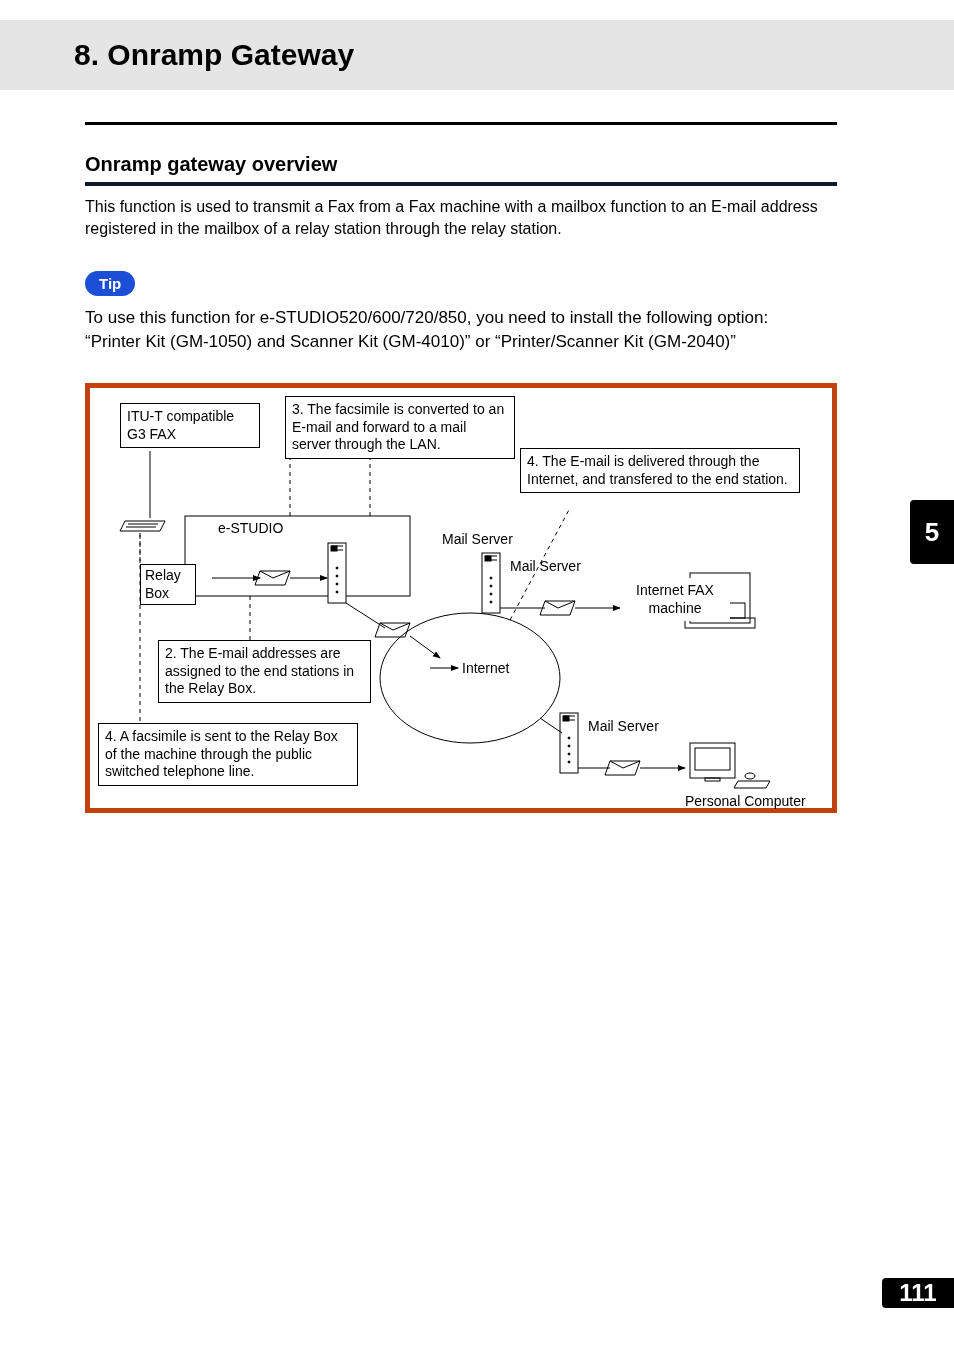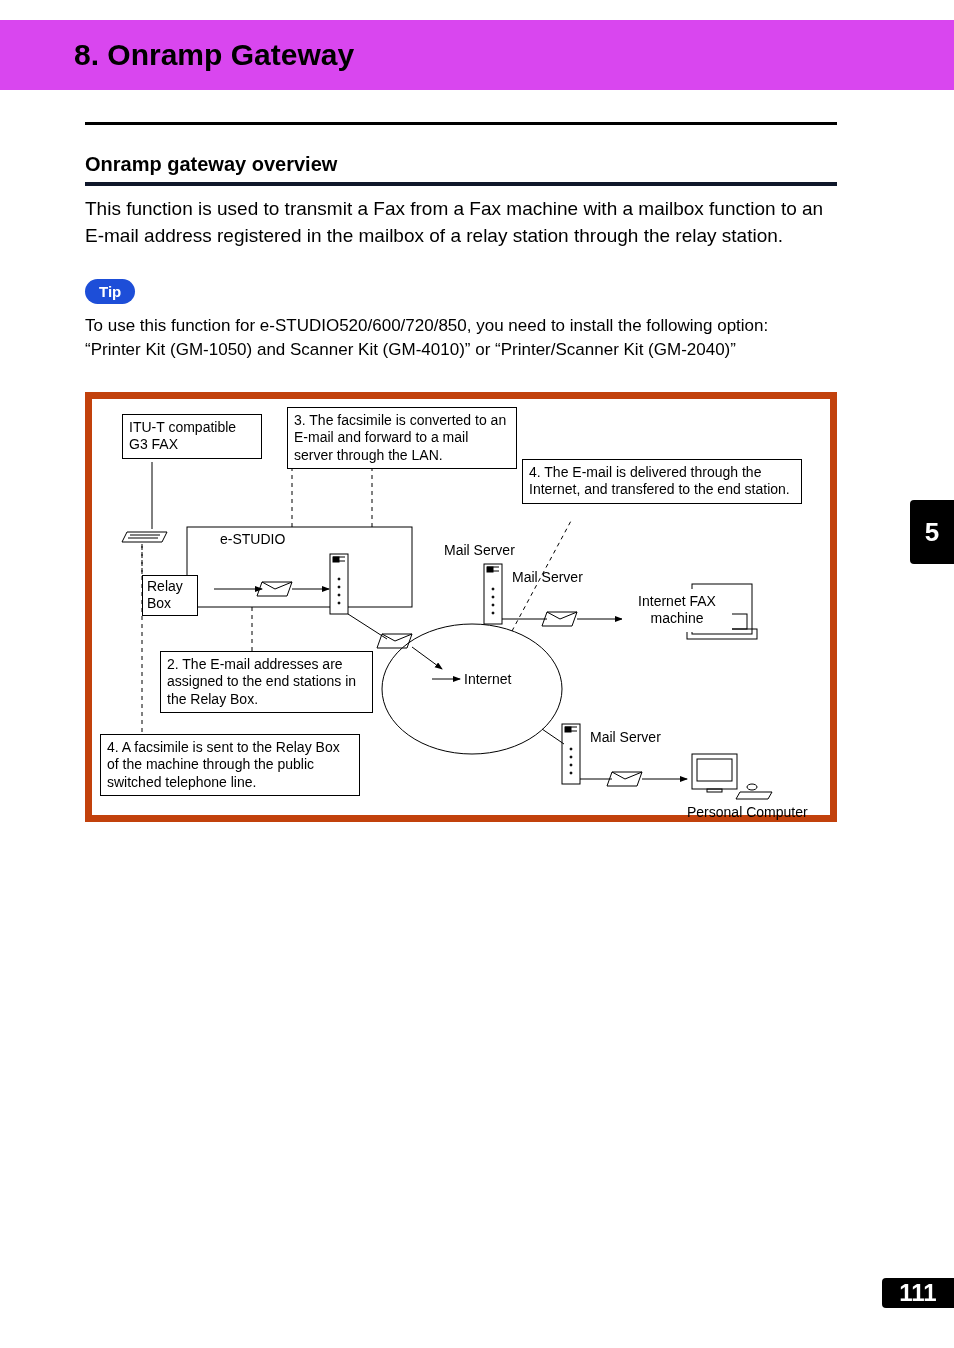--- a/index.html
+++ b/index.html
@@ -1,32 +1,32 @@
 <!DOCTYPE html>
 <html><head>
 <meta charset="utf-8">
 <style>
   * { box-sizing: border-box; margin: 0; padding: 0; }
   html, body { width: 954px; height: 1348px; font-family: Arial, Helvetica, sans-serif; background: #fff; color: #000; }
   .page { position: relative; width: 954px; height: 1348px; }
 
-  .title-bar { position: absolute; left: 0; top: 20px; width: 954px; height: 70px; background: #d946ef; display: flex; align-items: center; }
+  .title-bar { position: absolute; left: 0; top: 20px; width: 954px; height: 70px; background: #e5e5e5; display: flex; align-items: center; }
   .title-text { font-size: 30px; font-weight: bold; margin-left: 74px; }
 
   .content { position: absolute; left: 85px; top: 122px; width: 752px; }
   .thick-rule { border-top: 3px solid #000; width: 100%; height: 0; margin-bottom: 28px; }
 
   .section-head { font-size: 20px; font-weight: bold; border-bottom: 4px solid #0f172a; padding-bottom: 6px; margin-bottom: 10px; }
 
-  .body-text { font-size: 19px; line-height: 1.4; margin-bottom: 30px; }
+  .body-text { font-size: 16px; line-height: 1.4; margin-bottom: 30px; }
 
   .tip-pill { display: inline-block; background: #1d4ed8; color: #fff; border-radius: 14px; padding: 4px 14px; font-size: 15px; font-weight: bold; margin-bottom: 10px; }
   .tip-text { font-size: 17px; line-height: 1.4; margin-bottom: 30px; }
 
-  .diagram-wrap { position: relative; width: 752px; height: 430px; border: 7px solid #c2410c; }
+  .diagram-wrap { position: relative; width: 752px; height: 430px; border: 5px solid #c2410c; }
 
   .dbox { position: absolute; border: 1px solid #000; background: #fff; font-size: 14px; padding: 4px 6px; line-height: 1.25; }
   .dlabel { position: absolute; font-size: 14px; background: transparent; }
 
   
   .tab-ch { position: absolute; right: 0; top: 500px; width: 44px; height: 64px; background: #000; color: #fff; font-size: 26px; font-weight: bold; display: flex; align-items: center; justify-content: center; border-top-left-radius: 4px; border-bottom-left-radius: 4px; }
   .tab-pg { position: absolute; right: 0; bottom: 40px; width: 72px; height: 30px; background: #000; color: #fff; font-size: 24px; font-weight: bold; display: flex; align-items: center; justify-content: center; border-top-left-radius: 4px; border-bottom-left-radius: 4px; }
 
   svg { position: absolute; left: 0; top: 0; }
 </style>

